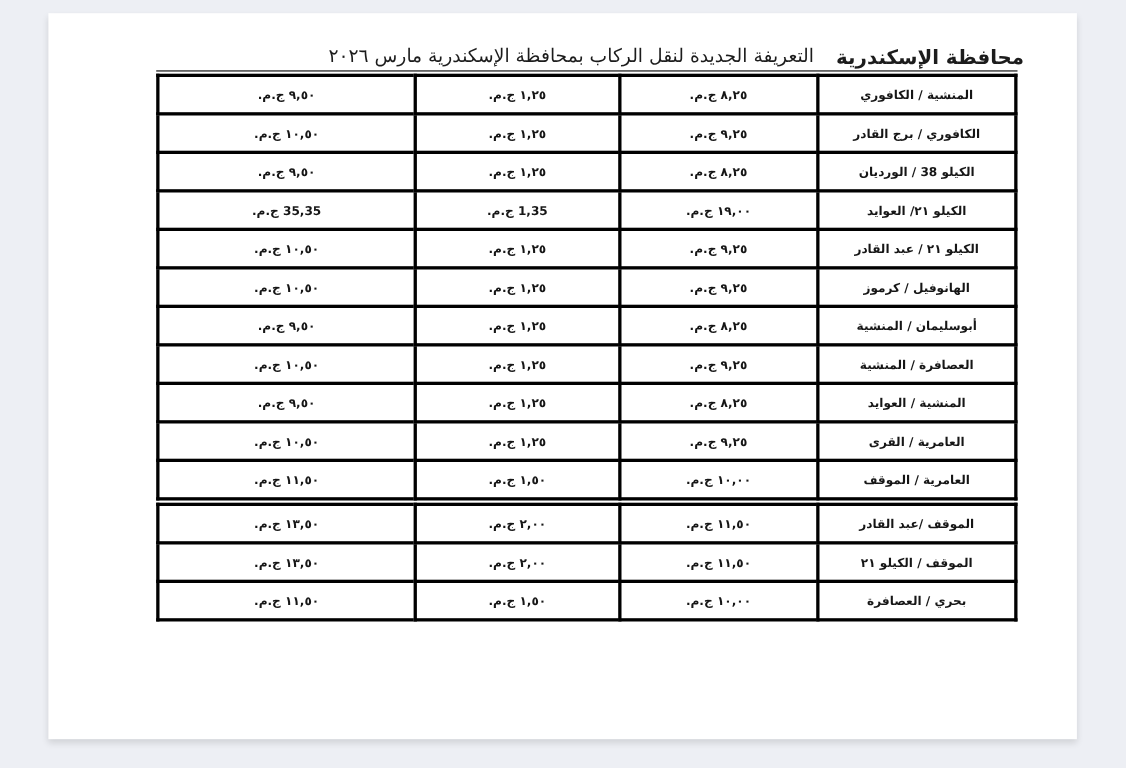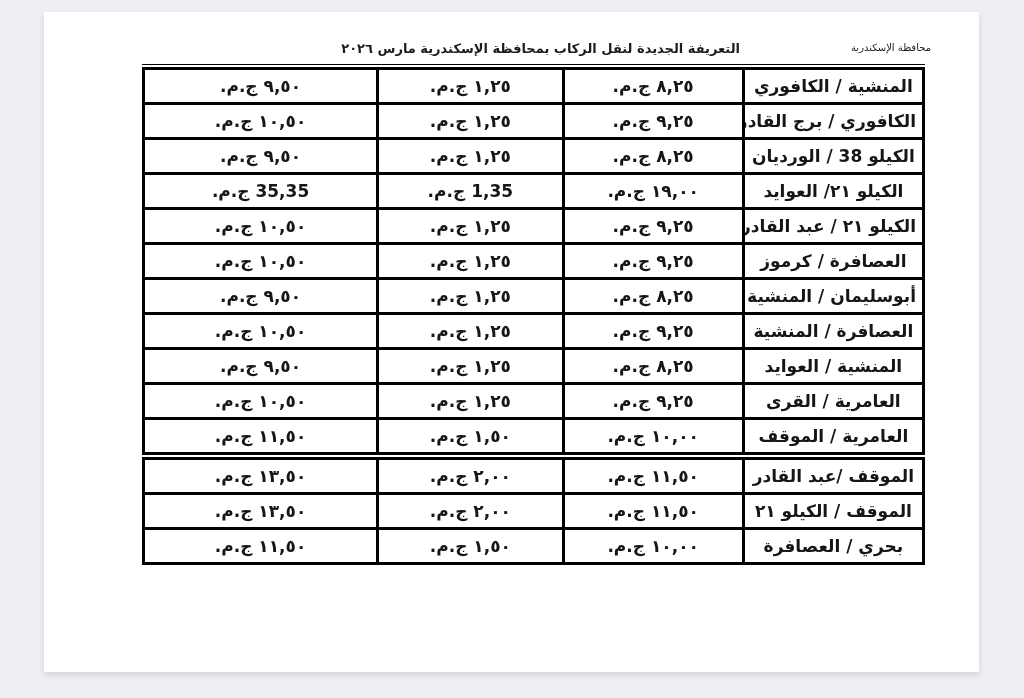--- a/index.html
+++ b/index.html
@@ -10,26 +10,26 @@
     position:relative;overflow:hidden;
   }
   .page{
     position:absolute;left:44px;top:12px;
     width:935px;height:660px;
     background:#ffffff;
     box-shadow:0 3px 6px rgba(0,0,0,0.12);
   }
   .corner-title{
     position:absolute;top:30px;right:48px;
-    font-weight:normal;font-size:10px;color:#1c1c1c;
+    font-weight:bold;font-size:18px;color:#1c1c1c;
     direction:rtl;white-space:nowrap;margin-left:20px;
   }
   .doc-title{
     position:absolute;top:29px;right:239px;
-    font-weight:bold;font-size:13px;color:#1c1c1c;
+    font-weight:normal;font-size:17px;color:#1c1c1c;
     direction:rtl;white-space:nowrap;
   }
   .table-area{
     position:absolute;top:52px;right:54px;width:783px;
   }
   .topline{
     border-top:1.5px solid #000;
     margin-bottom:2px;
   }
   table.fares{
@@ -38,21 +38,21 @@
     width:100%;
     table-layout:fixed;
   }
   table.fares{border:3px solid #000;}
   table.fares td{
     border:3px solid #000;
     height:32px;
     text-align:center;
     vertical-align:middle;
     font-weight:bold;
-    font-size:17px;
+    font-size:11px;
     color:#161616;
     padding:0 6px;
     direction:rtl;
     white-space:nowrap;
     overflow:hidden;
   }
   table.lower{margin-top:2px;}
   .col-route{width:174px;}
   .col-p1{width:174px;}
   .col-p2{width:179px;}
@@ -102,21 +102,21 @@
     <td>1,35 ج.م.</td>
     <td>35,35 ج.م.</td>
   </tr>
           <tr>
     <td>الكيلو ٢١ / عبد القادر</td>
     <td>٩,٢٥ ج.م.</td>
     <td>١,٢٥ ج.م.</td>
     <td>١٠,٥٠ ج.م.</td>
   </tr>
           <tr>
-    <td>العصافرة / كرموز</td>
+    <td>الهانوفيل / كرموز</td>
     <td>٩,٢٥ ج.م.</td>
     <td>١,٢٥ ج.م.</td>
     <td>١٠,٥٠ ج.م.</td>
   </tr>
           <tr>
     <td>أبوسليمان / المنشية</td>
     <td>٨,٢٥ ج.م.</td>
     <td>١,٢٥ ج.م.</td>
     <td>٩,٥٠ ج.م.</td>
   </tr>

